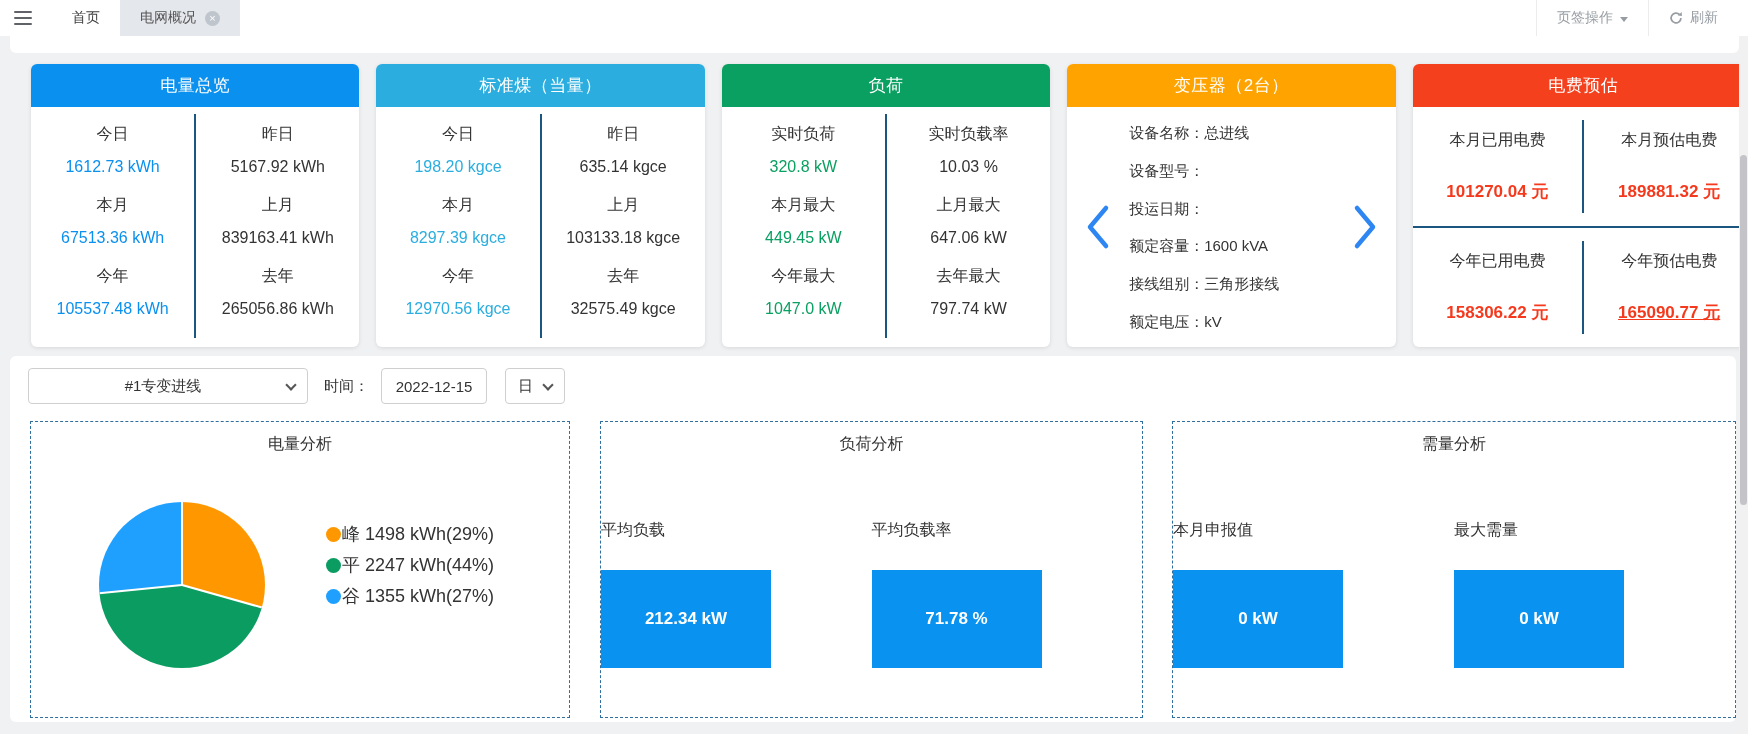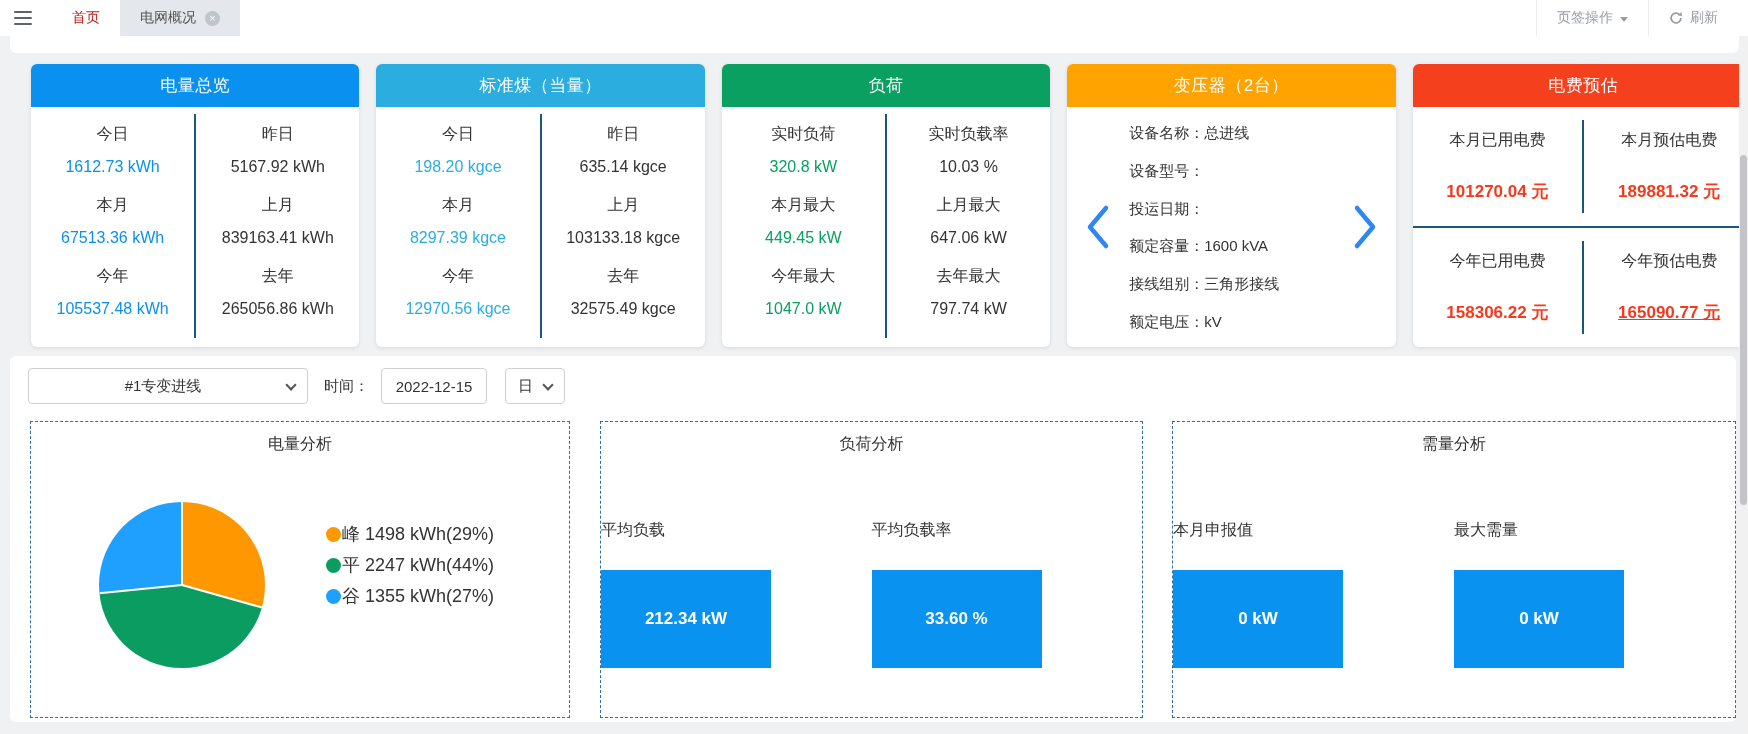--- a/index.html
+++ b/index.html
@@ -8,21 +8,21 @@
     position: relative;
     background:#F0F1F2;
     font-family:"Liberation Sans","DejaVu Sans",sans-serif;
     overflow:hidden;
     color:#333;
   }
   
   .topbar{position:absolute;top:0;left:0;width:1748px;height:36px;background:#fff;display:flex;align-items:center;z-index:5;}
   .hamburger{width:18px;height:14px;margin:0 20px 0 14px;display:flex;flex-direction:column;justify-content:space-between;cursor:pointer;}
   .hamburger span{display:block;height:2px;background:#5f6368;border-radius:1px;}
-  .tab{height:36px;display:flex;align-items:center;padding:0 20px;font-size:14px;color:#b91c1c;cursor:pointer;}
+  .tab{height:36px;display:flex;align-items:center;padding:0 20px;font-size:14px;color:#404040;cursor:pointer;}
   .tab.active{background:#E4E7EB;color:#555;gap:9px;}
   .tab-close{width:15px;height:15px;border-radius:50%;background:#BFC5CC;color:#fff;font-size:11px;line-height:15px;text-align:center;display:inline-block;}
   .topbar-right{margin-left:auto;display:flex;align-items:center;height:100%;border-left:1px solid #ECECEC;padding-right:10px;}
   .top-btn{height:100%;display:flex;align-items:center;gap:7px;padding:0 20px;font-size:14px;color:#979DA3;cursor:pointer;}
   .top-btn + .top-btn{border-left:1px solid #ECECEC;}
   .caret-down{width:0;height:0;border-left:4px solid transparent;border-right:4px solid transparent;border-top:5px solid #979DA3;margin-top:2px;}
   .topstrip{position:absolute;top:36px;left:10px;right:9px;height:17px;background:#fff;border-radius:0 0 6px 6px;}
   
   .cards-row{position:absolute;top:64px;left:15px;width:1723px;height:283px;display:flex;gap:17px;margin-left:16px;}
   .card{flex:1;background:#fff;border-radius:6px;box-shadow:0 1px 4px rgba(0,0,0,.10);display:flex;flex-direction:column;overflow:hidden;}
@@ -315,21 +315,21 @@
 
   <div class="panel panel-load">
     <div class="panel-title">负荷分析</div>
     <div class="stat-cols">
       <div class="big-col">
         <div class="big-col-label">平均负载</div>
         <div class="big-box" style="background: rgb(9, 146, 239);">212.34 kW</div>
       </div>
       <div class="big-col">
         <div class="big-col-label">平均负载率</div>
-        <div class="big-box" style="background: rgb(9, 146, 239);">33.60 %</div>
+        <div class="big-box" style="background: rgb(9, 146, 239);">71.78 %</div>
       </div>
     </div>
   </div>
 
   <div class="panel panel-demand">
     <div class="panel-title">需量分析</div>
     <div class="stat-cols">
       <div class="big-col">
         <div class="big-col-label">本月申报值</div>
         <div class="big-box" style="background: rgb(9, 146, 239);">0 kW</div>

